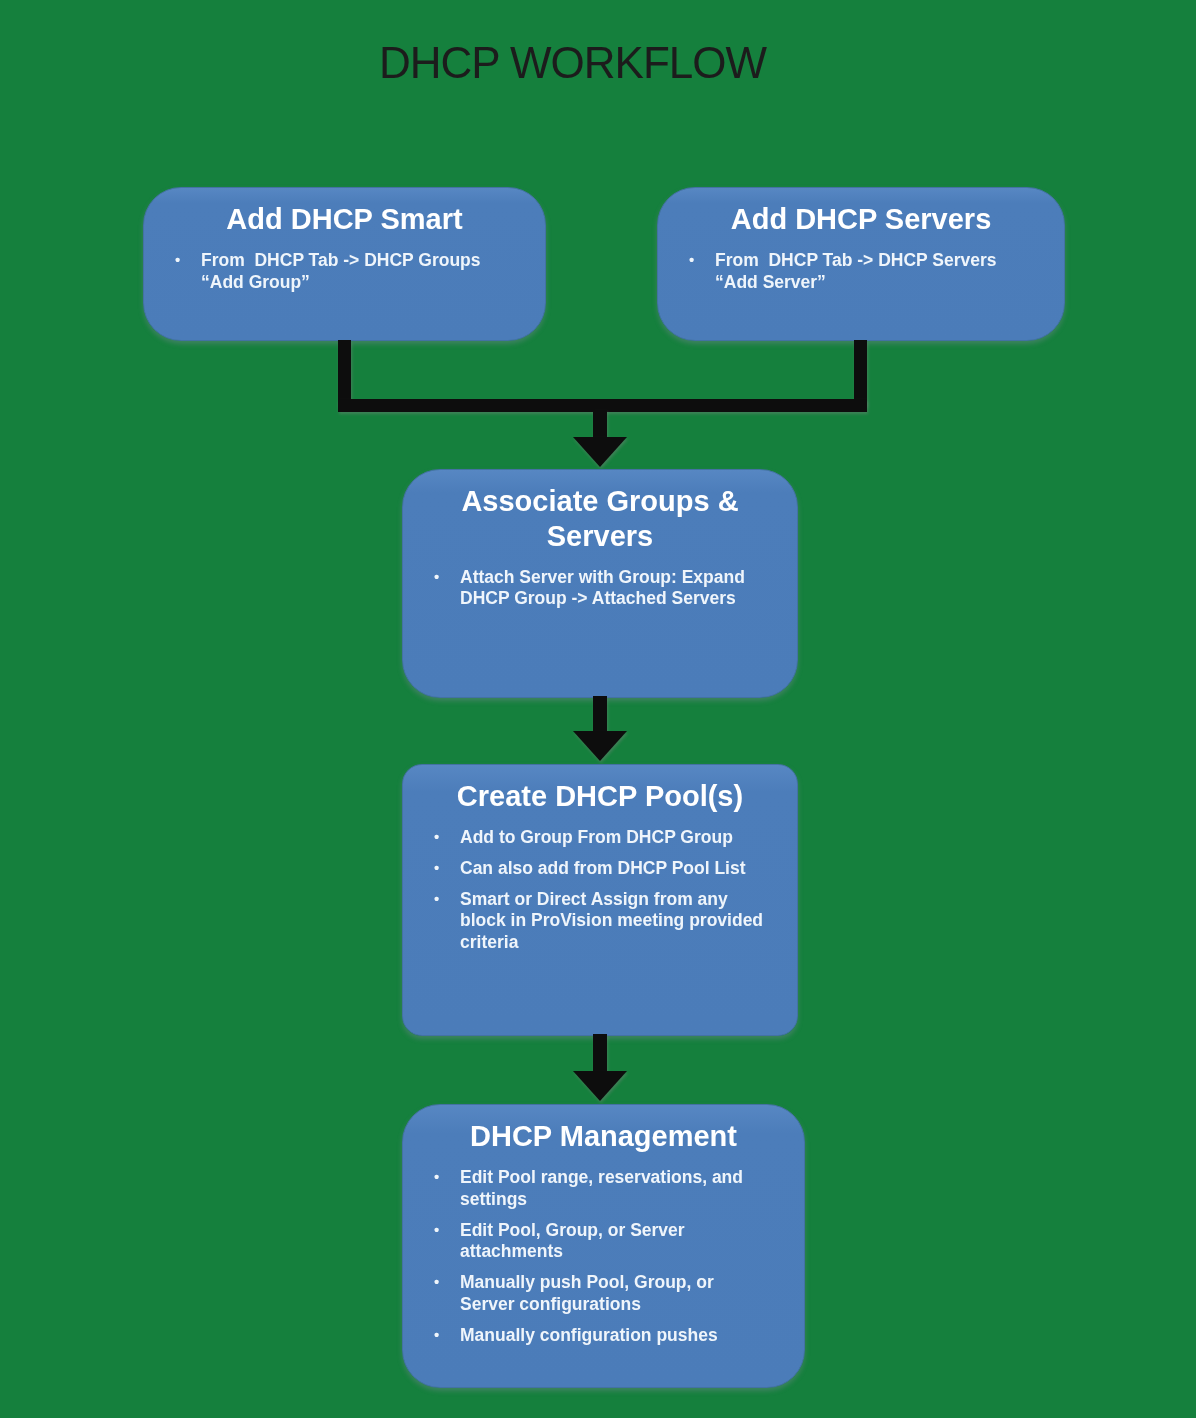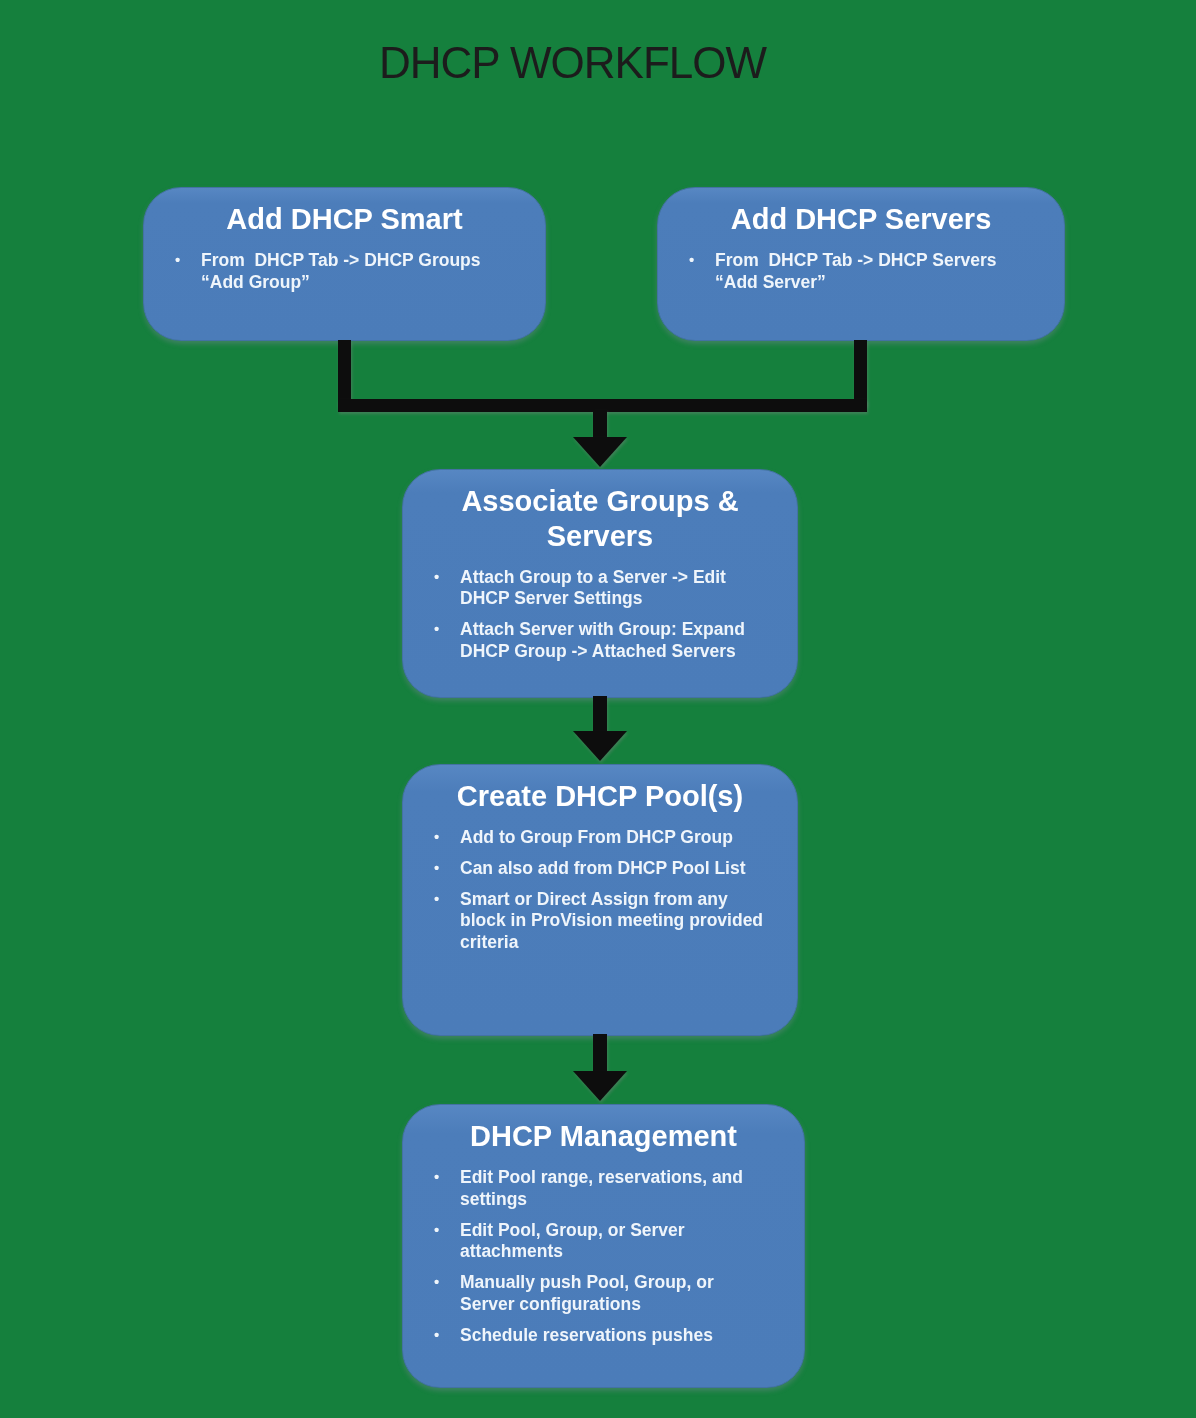--- a/index.html
+++ b/index.html
@@ -62,21 +62,21 @@
     position: absolute;
     left: 3px;
     top: 1px;
     font-size: 15px;
   }
   .bullet-text { white-space: pre-wrap; margin-top: 32px; }
 
   #node-add-groups   { left: 143px; top: 187px;  width: 403px; height: 154px; }
   #node-add-servers  { left: 657px; top: 187px;  width: 408px; height: 154px; }
   #node-associate    { left: 402px; top: 469px;  width: 396px; height: 229px; }
-  #node-create-pools { left: 402px; top: 764px;  width: 396px; height: 272px; }
+  #node-create-pools { left: 402px; top: 764px;  width: 396px; height: 272px; border-radius: 20px; }
   #node-management   { left: 402px; top: 1104px; width: 403px; height: 284px; }
 
   .conn {
     position: absolute;
     background: #0d0d0d;
     filter: drop-shadow(1.5px 2px 1.5px rgba(130,130,130,0.4));
   }
   .conn-head {
     position: absolute;
     width: 0; height: 0;
@@ -121,22 +121,20 @@
   <div class="conn" id="conn-left-v"></div>
   <div class="conn" id="conn-right-v"></div>
   <div class="conn" id="conn-h"></div>
   <div class="conn" id="conn-stem-1"></div>
   <div class="conn-head" id="conn-head-1"></div>
 
   <section class="node" id="node-associate">
     <h2 class="node-heading">Associate Groups &amp;
 Servers</h2>
     <ul class="node-bullets">
-      <li><span class="bullet-text">Attach Group to a Server -&gt; Edit
-DHCP Server Settings</span></li>
       <li><span class="bullet-text">Attach Server with Group: Expand
 DHCP Group -&gt; Attached Servers</span></li>
     </ul>
   </section>
 
   <div class="conn" id="conn-stem-2"></div>
   <div class="conn-head" id="conn-head-2"></div>
 
   <section class="node" id="node-create-pools">
     <h2 class="node-heading">Create DHCP Pool(s)</h2>
@@ -154,17 +152,17 @@
 
   <section class="node" id="node-management">
     <h2 class="node-heading">DHCP Management</h2>
     <ul class="node-bullets">
       <li><span class="bullet-text">Edit Pool range, reservations, and
 settings</span></li>
       <li><span class="bullet-text">Edit Pool, Group, or Server
 attachments</span></li>
       <li><span class="bullet-text">Manually push Pool, Group, or
 Server configurations</span></li>
-      <li><span class="bullet-text">Schedule reservations pushes</span></li>
+      <li><span class="bullet-text">Manually configuration pushes</span></li>
     </ul>
   </section>
 
 </div>
 
 </body></html>

